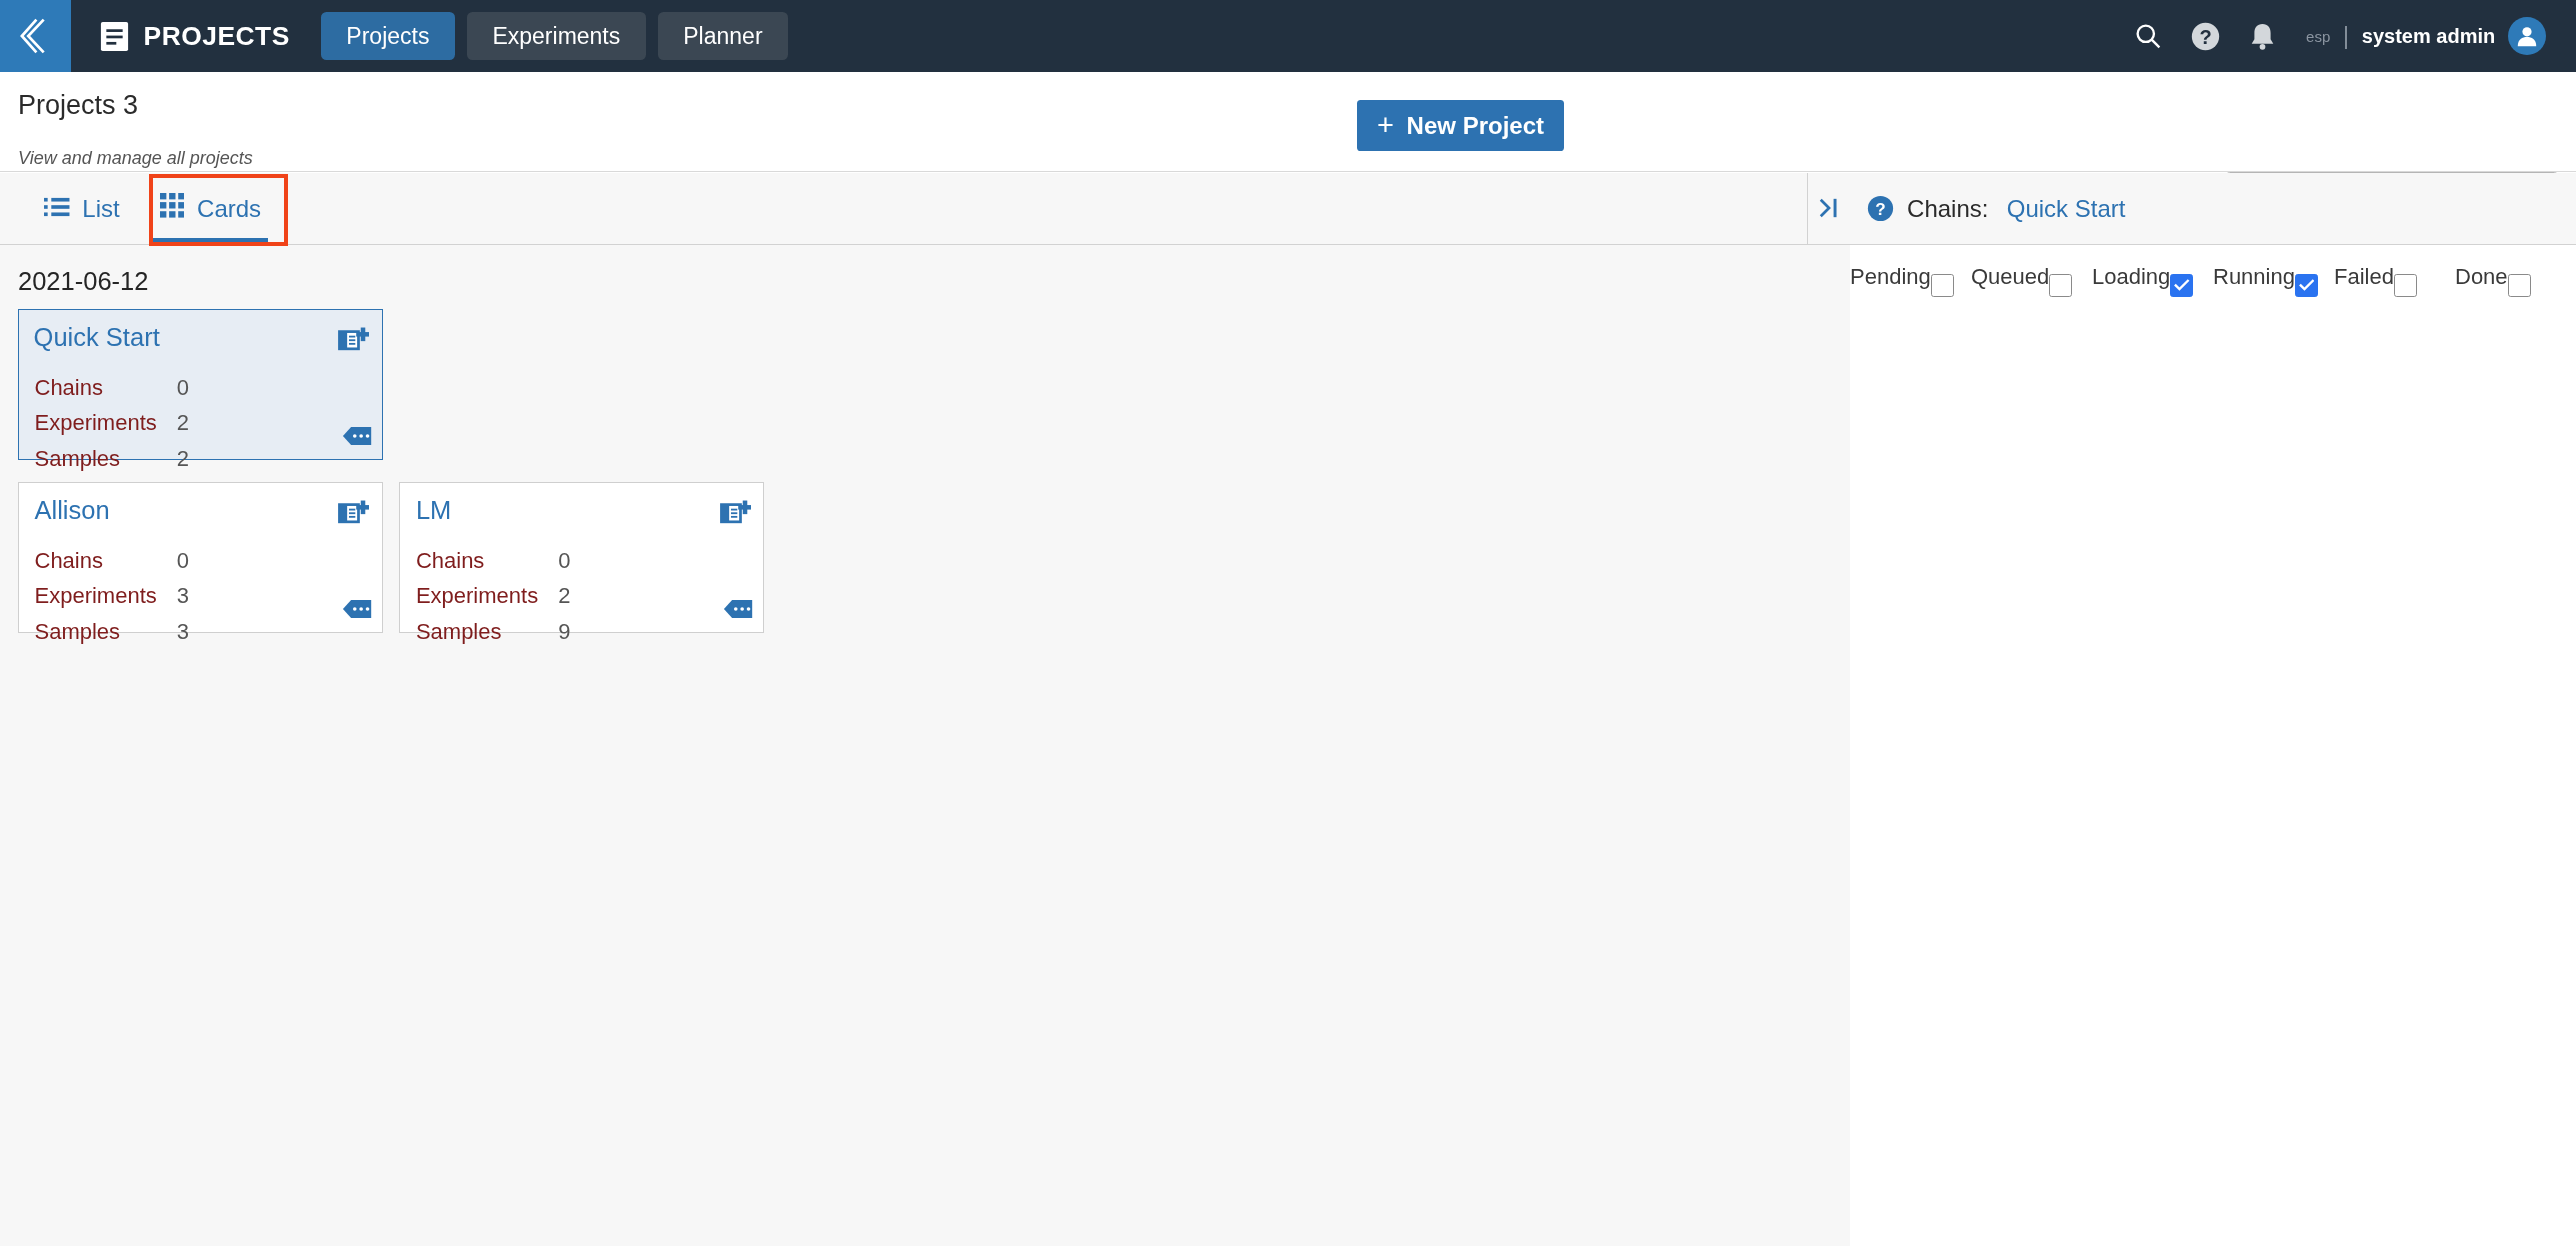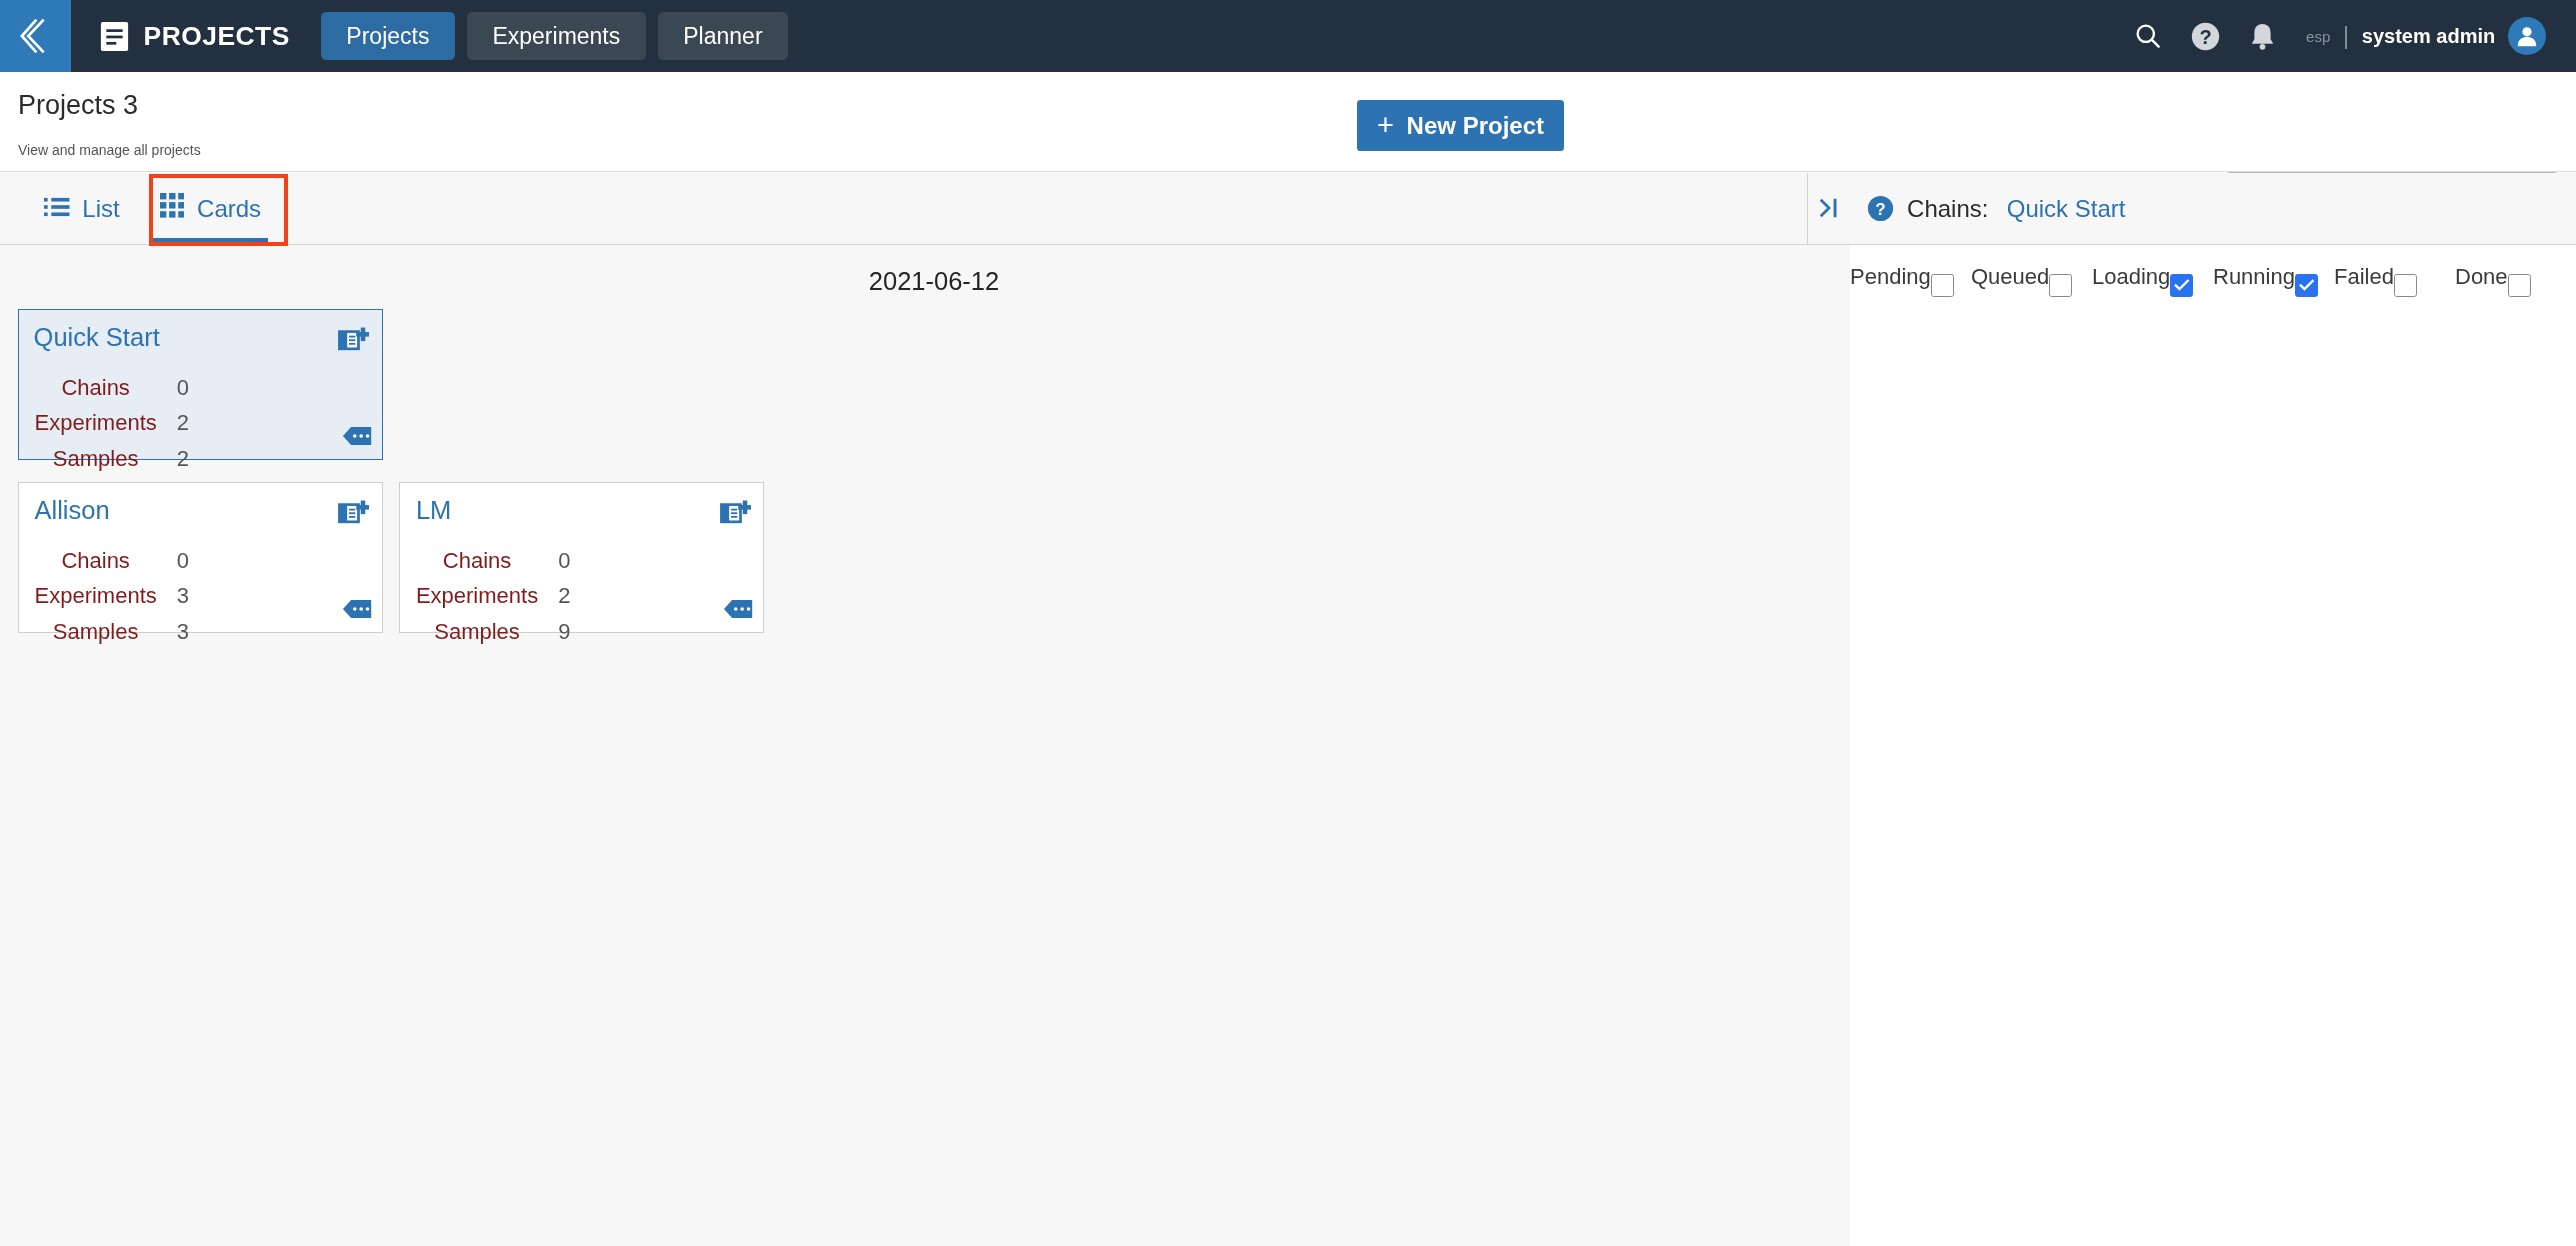--- a/index.html
+++ b/index.html
@@ -74,22 +74,22 @@
     position: absolute; left: 0; top: 72px;
     width: 2576px; height: 100px;
     background: #ffffff;
     border-bottom: 0.9px solid #d9d9d9;
   }
   .pagehead-title {
     position: absolute; left: 18px; top: 18px;
     font-size: 27px; color: #2b2b2b;
   }
   .pagehead-sub {
-    position: absolute; left: 18px; top: 70px;
-    font-size: 14px; color: #555555;
+    position: absolute; left: 18px; top: 76px;
+    font-size: 18px; color: #555555; font-style: italic;
   }
   .new-project-btn {
     position: absolute; right: 1012px; top: 100px;
     transform: translateY(-72px);
     height: 51px; padding: 0 20px;
     background: #2d72b1; border: none; border-radius: 3.6px;
     color: #ffffff; font-size: 24px; font-weight: bold;
     display: flex; align-items: center; gap: 12.8px;
     cursor: pointer;
     font-family: "Liberation Sans", sans-serif;
@@ -110,21 +110,20 @@
     width: 100%;
   }
   .filter-input::placeholder { color: #888888; font-style: italic; }
 
   
   .left-col {
     position: absolute; left: 0; top: 173px;
     width: 2196px; height: 1074px;
     background: #f7f7f7;
     border-right: 0.9px solid #d2d2d2;
-    text-align: center;
   }
   .viewtabs {
     position: absolute; left: 0; top: 0;
     width: 1850px; height: 72px;
     background: #f7f7f7;
     border-bottom: 0.9px solid #d2d2d2;
     display: flex; align-items: center;
   }
   .viewtab {
     height: 72px; padding: 0 20px;

